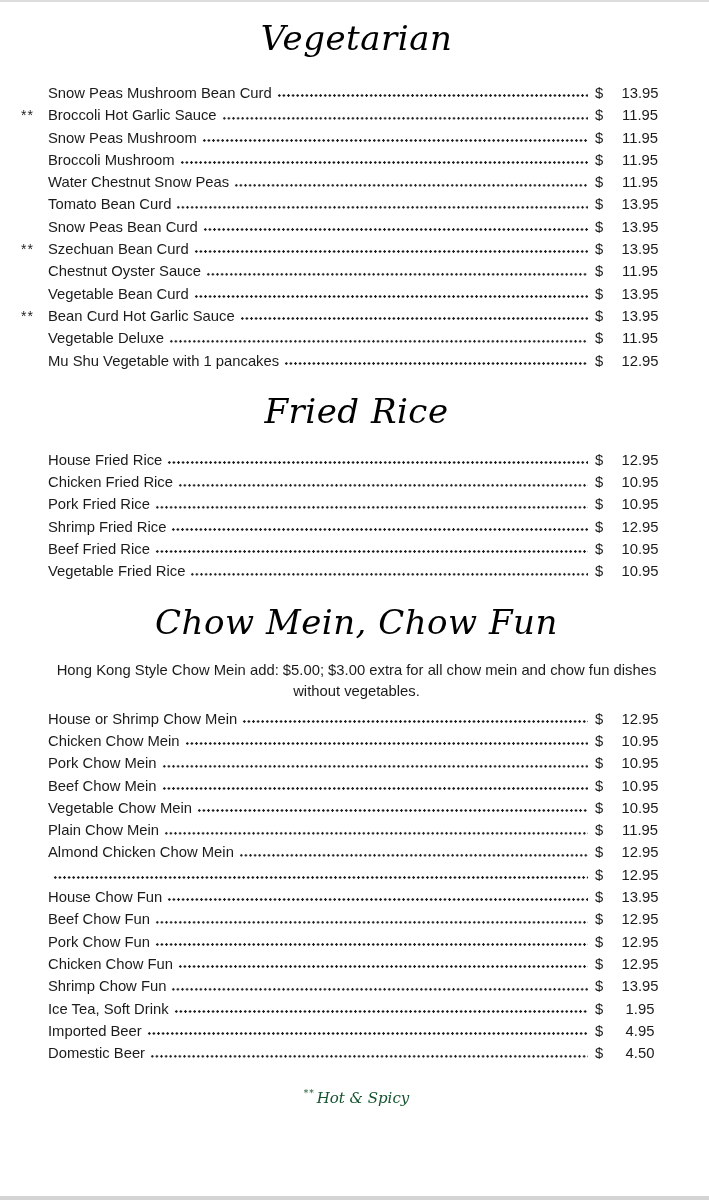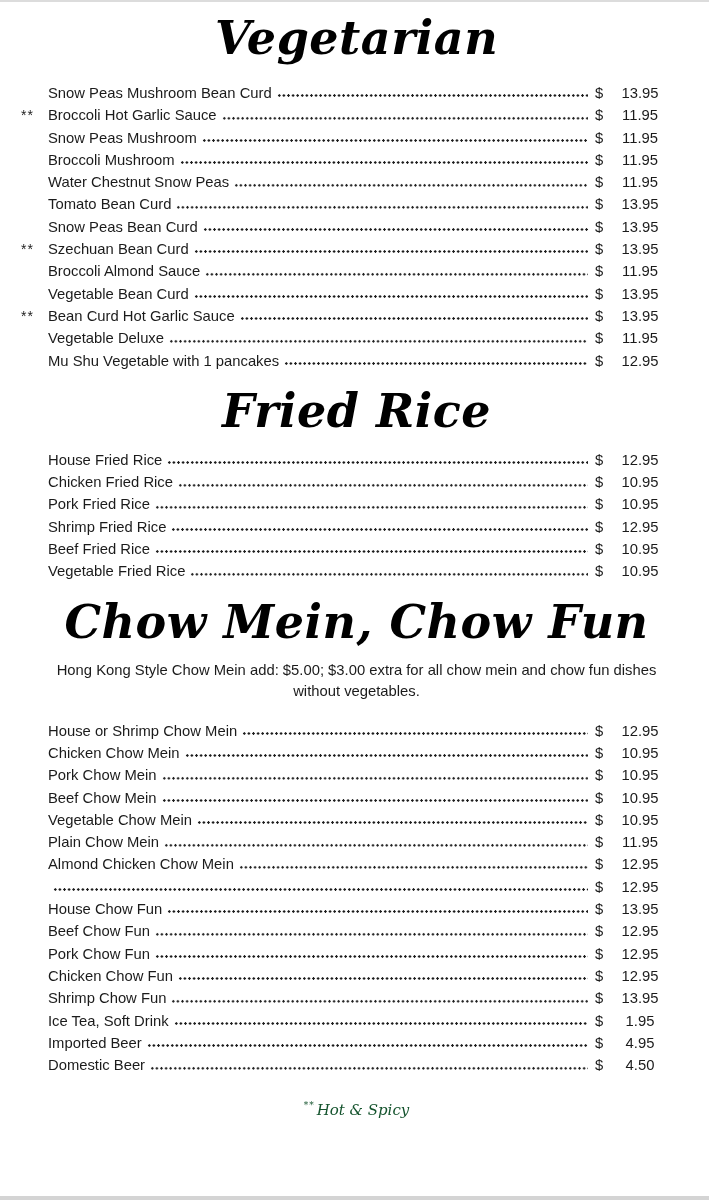--- a/index.html
+++ b/index.html
@@ -12,34 +12,34 @@
     color: #1b1b1b;
     font-family: "Liberation Sans", sans-serif;
     padding: 8px 44px 0 48px;
     border-top: 2px solid #dcdcdc;
     border-bottom: 4px solid #d4d4d4;
     overflow: hidden;
   }
   .section-title {
     font-family: "DejaVu Serif", serif;
     font-style: italic;
-    font-weight: 700;
-    font-size: 46px;
+    font-weight: 400;
+    font-size: 34px;
     line-height: 48px;
     text-align: center;
     color: #000;
     margin: 15px 0 14px 0;
     letter-spacing: 0.5px;
   }
   .section:first-child .section-title { margin-top: 4px; margin-bottom: 20px; }
   .section-note {
     text-align: center;
     font-size: 14.8px;
     line-height: 21px;
-    margin: 2px auto 18px auto;
+    margin: 2px auto 6px auto;
     max-width: 648px;
     color: #1b1b1b;
   }
   .row {
     position: relative;
     display: flex;
     align-items: baseline;
     height: 22.3px;
     line-height: 22.3px;
     font-size: 14.8px;
@@ -144,21 +144,21 @@
   <div class="row">
     <span class="marker">**</span>
     <span class="name">Szechuan Bean Curd</span>
     <span class="leader"></span>
     <span class="cur">$</span>
     <span class="price">13.95</span>
   </div>
 
   <div class="row">
 
-    <span class="name">Broccoli Almond Sauce</span>
+    <span class="name">Chestnut Oyster Sauce</span>
     <span class="leader"></span>
     <span class="cur">$</span>
     <span class="price">11.95</span>
   </div>
 
   <div class="row">
 
     <span class="name">Vegetable Bean Curd</span>
     <span class="leader"></span>
     <span class="cur">$</span>

